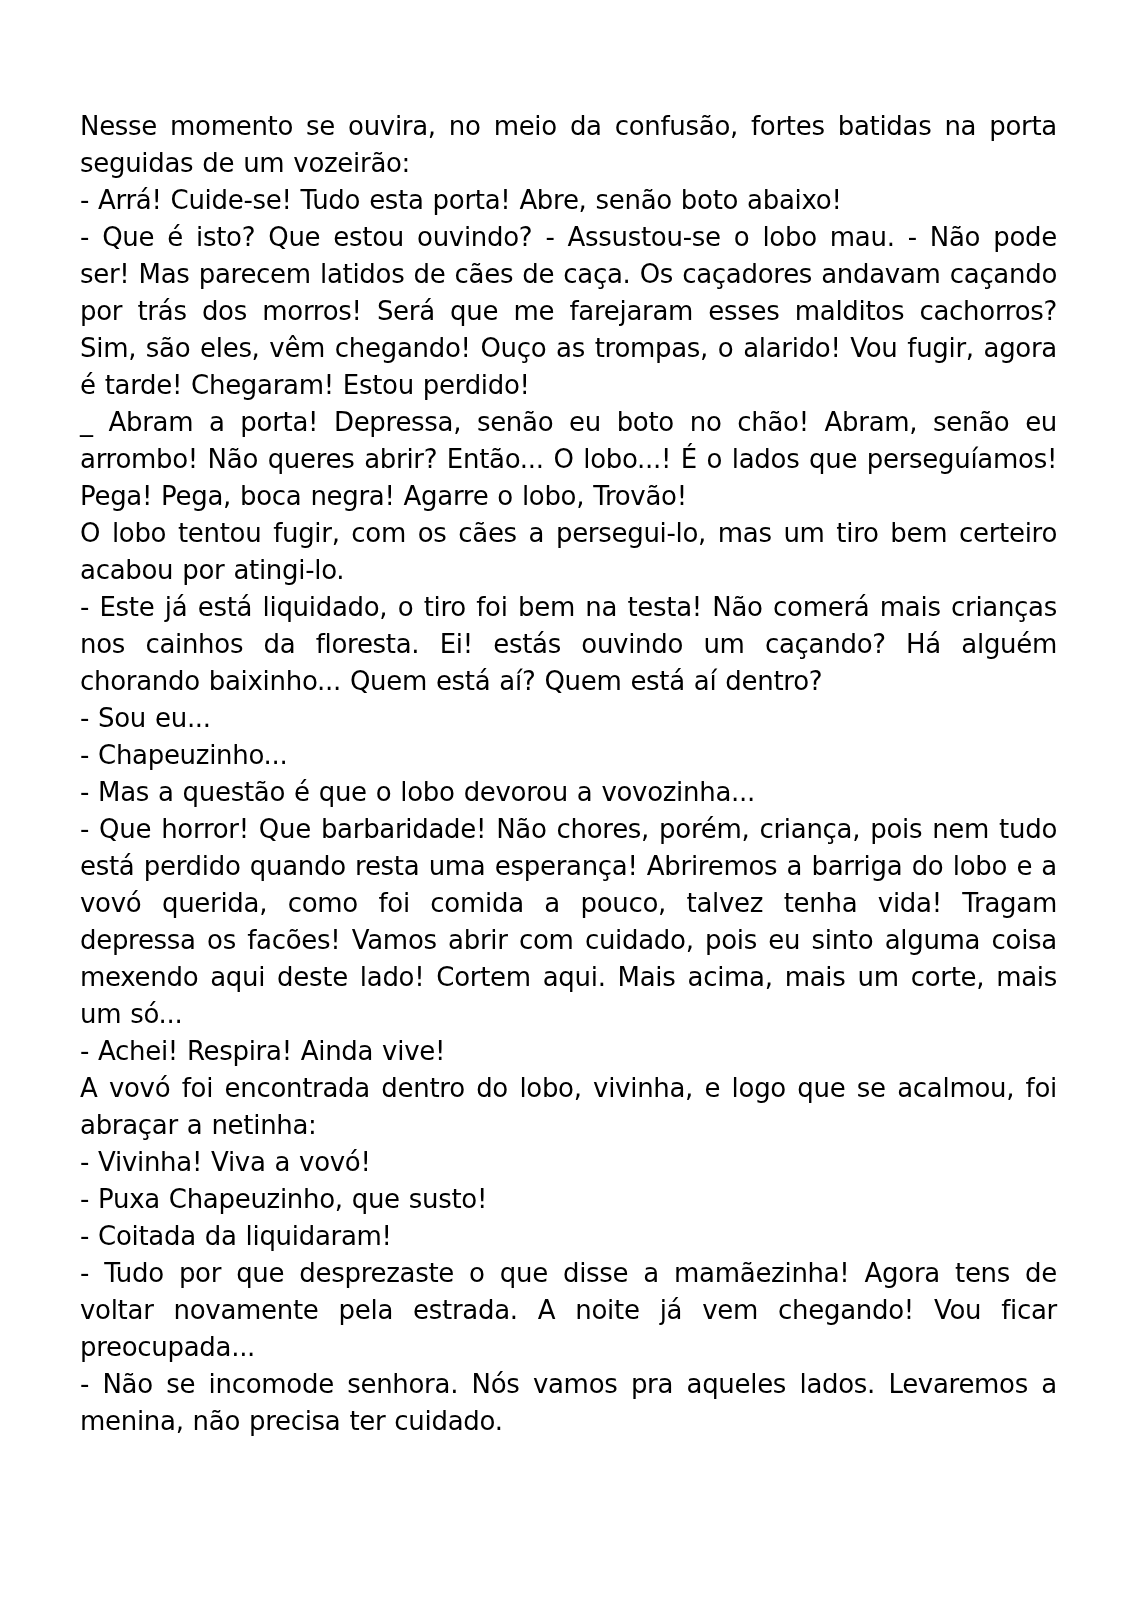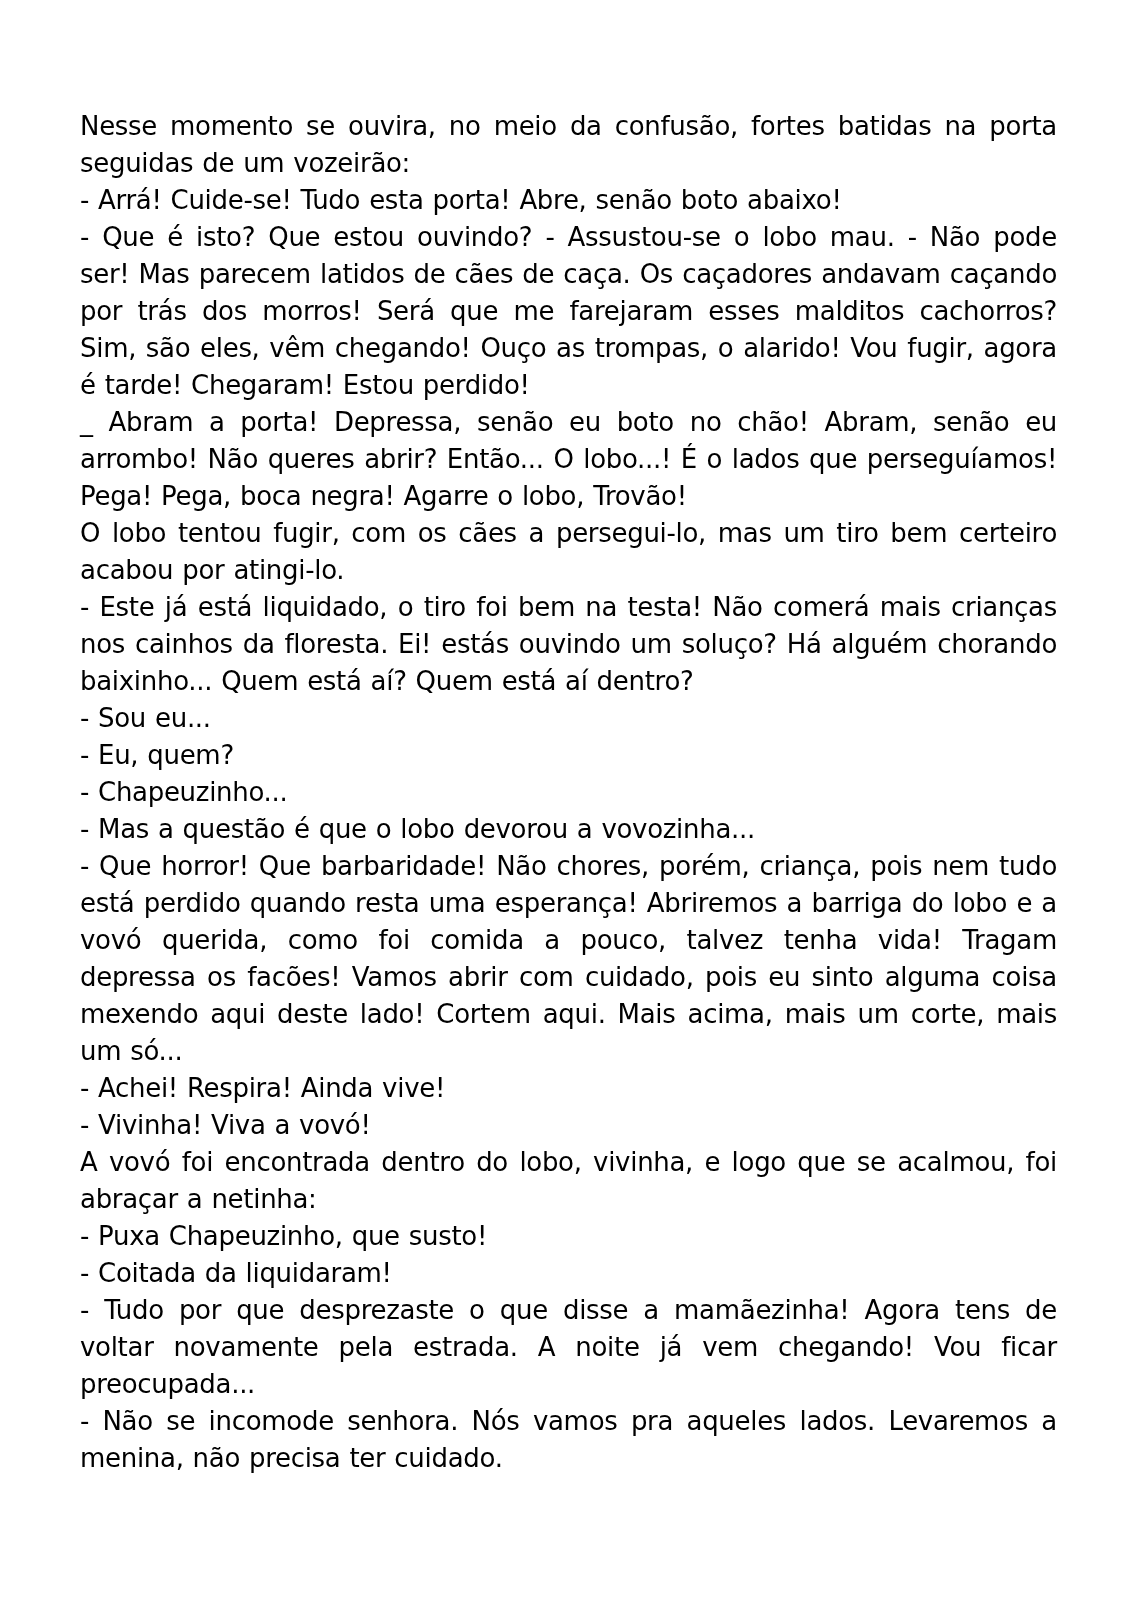--- a/index.html
+++ b/index.html
@@ -38,27 +38,26 @@
 </head>
 <body>
 
 <div class="page">
   <div class="story-text">
     <p>Nesse momento se ouvira, no meio da confusão, fortes batidas na porta seguidas de um vozeirão:</p>
     <p>- Arrá! Cuide-se! Tudo esta porta! Abre, senão boto abaixo!</p>
     <p>- Que é isto? Que estou ouvindo? - Assustou-se o lobo mau. - Não pode ser! Mas parecem latidos de cães de caça. Os caçadores andavam caçando por trás dos morros! Será que me farejaram esses malditos cachorros? Sim, são eles, vêm chegando! Ouço as trompas, o alarido! Vou fugir, agora é tarde! Chegaram! Estou perdido!</p>
     <p>_ Abram a porta! Depressa, senão eu boto no chão! Abram, senão eu arrombo! Não queres abrir? Então... O lobo...! É o lados que perseguíamos! Pega! Pega, boca negra! Agarre o lobo, Trovão!</p>
     <p>O lobo tentou fugir, com os cães a persegui-lo, mas um tiro bem certeiro acabou por atingi-lo.</p>
-    <p>- Este já está liquidado, o tiro foi bem na testa! Não comerá mais crianças nos cainhos da floresta. Ei! estás ouvindo um soluço? Há alguém chorando baixinho... Quem está aí? Quem está aí dentro?</p>
+    <p>- Este já está liquidado, o tiro foi bem na testa! Não comerá mais crianças nos cainhos da floresta. Ei! estás ouvindo um caçando? Há alguém chorando baixinho... Quem está aí? Quem está aí dentro?</p>
     <p>- Sou eu...</p>
-    <p>- Eu, quem?</p>
     <p>- Chapeuzinho...</p>
     <p>- Mas a questão é que o lobo devorou a vovozinha...</p>
     <p>- Que horror! Que barbaridade! Não chores, porém, criança, pois nem tudo está perdido quando resta uma esperança! Abriremos a barriga do lobo e a vovó querida, como foi comida a pouco, talvez tenha vida! Tragam depressa os facões! Vamos abrir com cuidado, pois eu sinto alguma coisa mexendo aqui deste lado! Cortem aqui. Mais acima, mais um corte, mais um só...</p>
     <p>- Achei! Respira! Ainda vive!</p>
+    <p>A vovó foi encontrada dentro do lobo, vivinha, e logo que se acalmou, foi abraçar a netinha:</p>
     <p>- Vivinha! Viva a vovó!</p>
-    <p>A vovó foi encontrada dentro do lobo, vivinha, e logo que se acalmou, foi abraçar a netinha:</p>
     <p>- Puxa Chapeuzinho, que susto!</p>
     <p>- Coitada da liquidaram!</p>
     <p>- Tudo por que desprezaste o que disse a mamãezinha! Agora tens de voltar novamente pela estrada. A noite já vem chegando! Vou ficar preocupada...</p>
     <p>- Não se incomode senhora. Nós vamos pra aqueles lados. Levaremos a menina, não precisa ter cuidado.</p>
   </div>
 </div>
 
 </body></html>

